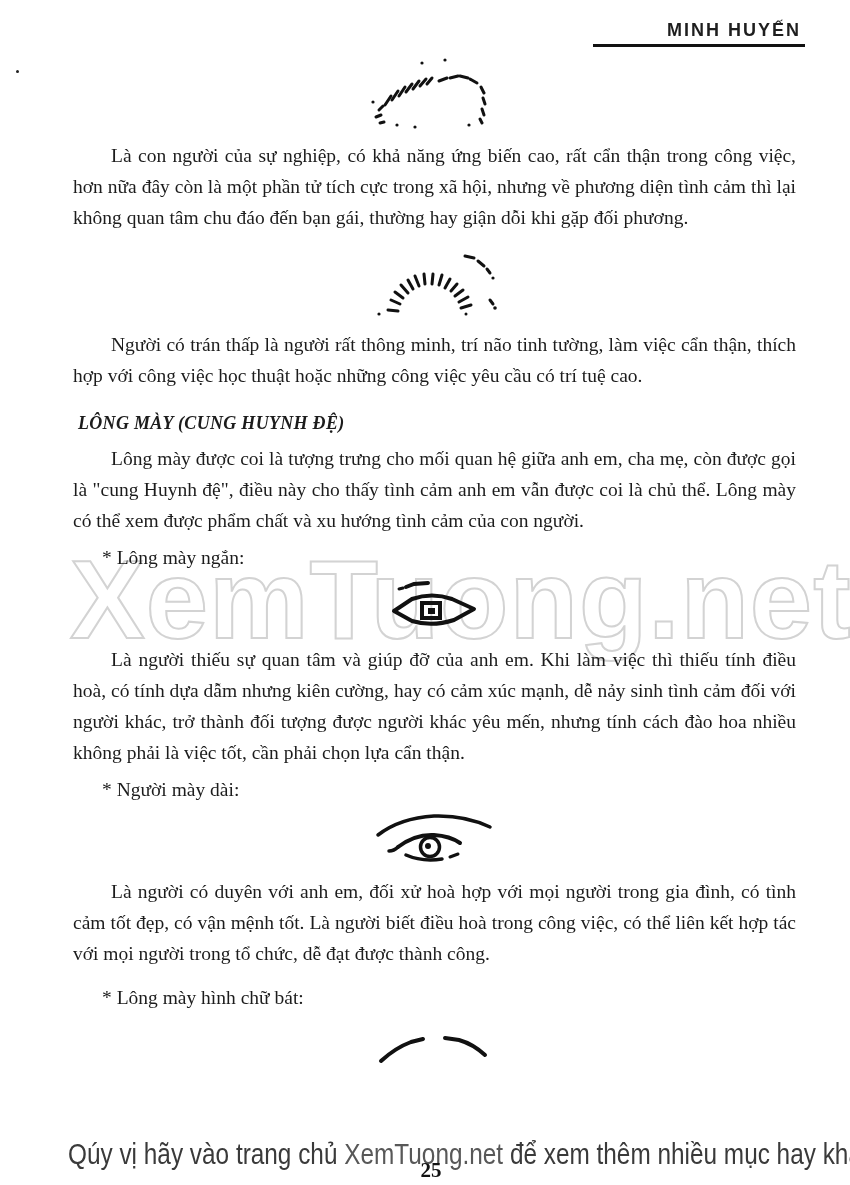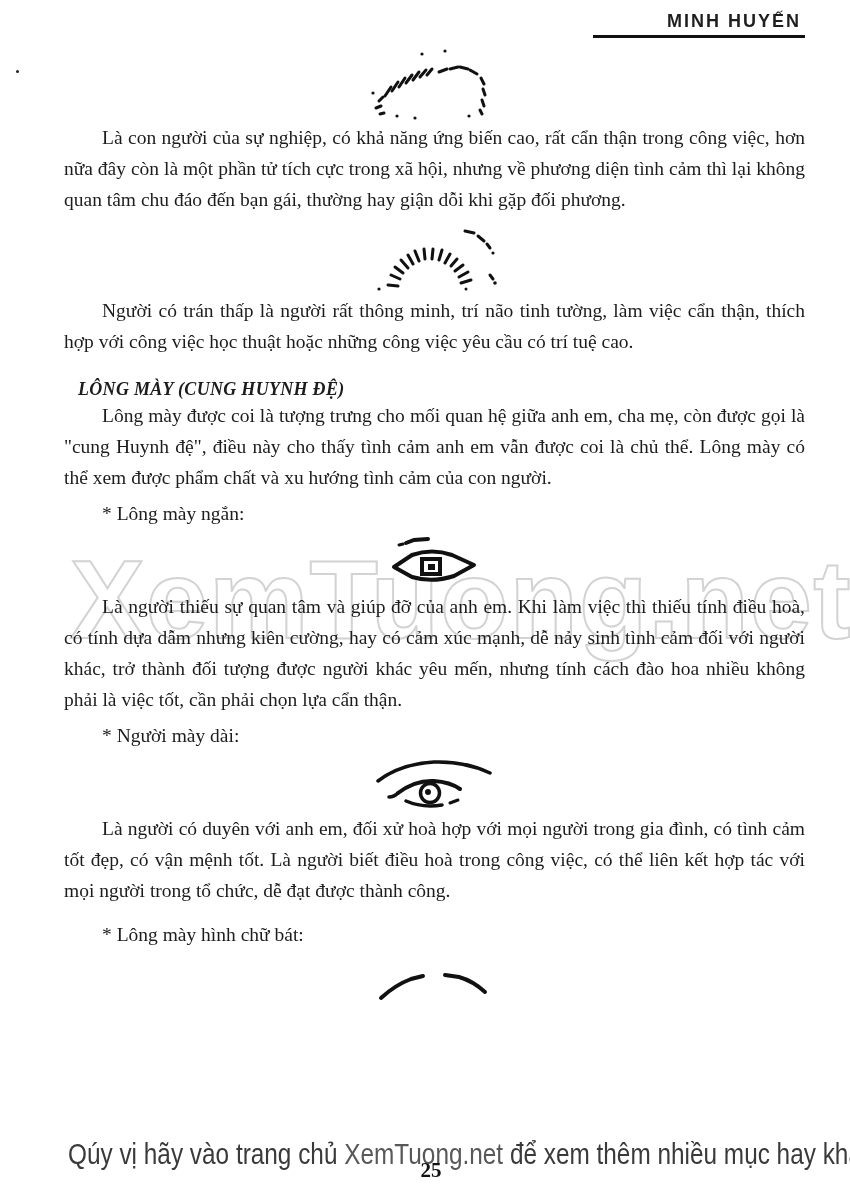--- a/index.html
+++ b/index.html
@@ -8,36 +8,36 @@
     font-family:"Liberation Serif",serif;color:#1c1c1c;overflow:hidden;
   }
   .watermark{
     position:absolute;left:70px;top:540px;z-index:0;
     font-family:"Liberation Sans",sans-serif;font-weight:700;
     font-size:112px;line-height:120px;letter-spacing:1px;
     color:#ffffff;-webkit-text-stroke:2px #d3d3d3;
     user-select:none;white-space:nowrap;
   }
   .content{position:absolute;left:64px;top:0;width:741px;z-index:1;}
-  .header{display:flex;flex-direction:column;align-items:flex-end;padding-top:11px;}
+  .header{display:flex;flex-direction:column;align-items:flex-end;padding-top:20px;}
   .header-title{
     font-family:"Liberation Sans",sans-serif;font-size:18px;font-weight:700;
     letter-spacing:2px;color:#1e1e1e;padding-right:4px;
   }
   .header-rule{width:212px;height:3px;background:#111;margin-top:3px;}
   .fig{display:flex;justify-content:center;}
   .fig svg{display:block;}
   .fig-eyebrows{margin-top:6px;}
   .fig-arc{margin-top:2px;}
   .fig-eye-short{margin-top:6px;}
   .fig-eye-long{margin-top:2px;}
   .fig-bat{margin-top:4px;}
   p.body{
     font-size:19.5px;line-height:31px;text-align:justify;
-    text-indent:38px;margin:0;
+    text-indent:38px;margin:9px;
   }
   .p1{margin-top:6px;}
   .p2{margin-top:10px;}
   .p3{margin-top:8px;}
   .p4{margin-top:10px;}
   .p5{margin-top:8px;}
   .label{
     font-size:19.5px;line-height:26px;text-indent:38px;margin:0;
   }
   .label1{margin-top:10px;}

